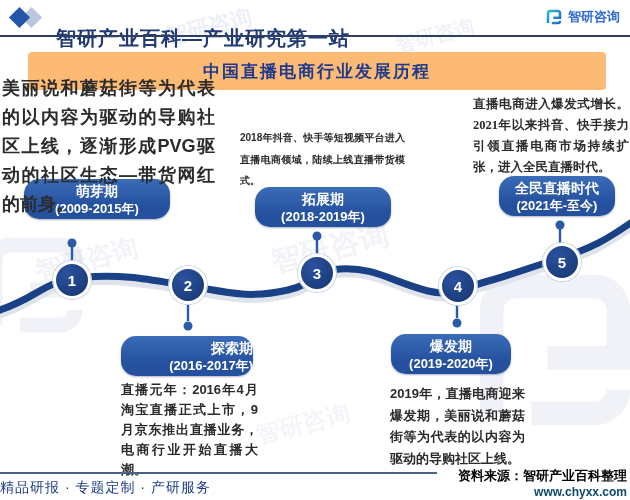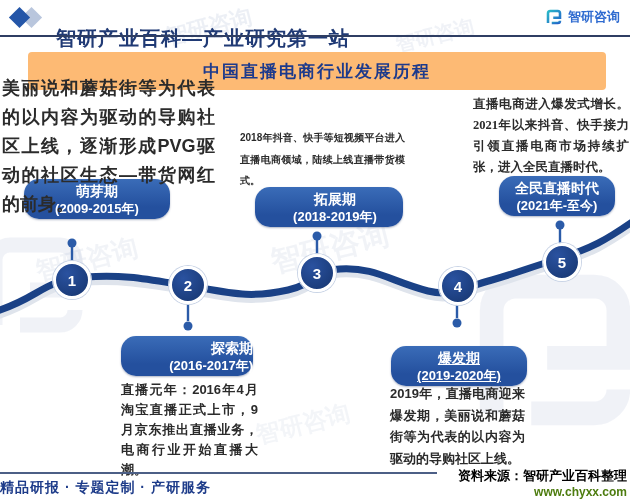--- a/index.html
+++ b/index.html
@@ -29,42 +29,42 @@
   .desc-2{left:121px;top:380px;width:137px;font-size:13px;line-height:20px;}
   .desc-4{left:390px;top:383px;width:135px;font-size:13px;line-height:21.5px;}
 
   
   .stage-box{position:absolute;height:40px;border-radius:15px;background:linear-gradient(180deg,#3a6cb8 0%,#24509e 70%);
     color:#ffffff;text-align:center;box-shadow:0 1px 2px rgba(20,40,90,.35);}
   .stage-name{font-size:14px;font-weight:bold;line-height:18px;margin-top:3px;}
   .stage-years{font-size:13px;font-weight:bold;line-height:17px;}
   .box-1{left:24px;top:179px;width:146px;}
   .box-2{left:121px;top:336px;width:132px;text-align:right;}
-  .box-3{left:255px;top:187px;width:136px;padding-left:12px;}
-  .box-4{left:391px;top:346px;width:136px;text-decoration:underline;}
+  .box-3{left:255px;top:187px;width:136px;}
+  .box-4{left:391px;top:334px;width:120px;}
   .box-5{left:499px;top:176px;width:116px;}
 
   
   .tl-circle{position:absolute;width:32px;height:32px;border-radius:50%;border:3px solid #ffffff;
     background:radial-gradient(circle at 35% 30%,#2a52a0,#16356e);box-shadow:0 0 0 1px #c9d4e6;
     display:flex;align-items:center;justify-content:center;color:#fff;font-size:15px;font-weight:bold;}
   .c1{left:53px;top:261px;}
   .c2{left:169px;top:266px;}
   .c3{left:298px;top:254px;}
   .c4{left:439px;top:267px;}
   .c5{left:543px;top:243px;}
 
   
   .wave-svg{position:absolute;left:0;top:0;width:630px;height:500px;}
 
   
   .footer-rule{position:absolute;left:0;top:472px;width:437px;height:2px;background:#4c5f86;}
   .source-line{position:absolute;right:3px;top:467px;font-size:13px;font-weight:bold;color:#000000;white-space:nowrap;}
-  .site-line{position:absolute;right:3px;top:485px;font-size:12px;font-weight:bold;color:#4d7c0f;white-space:nowrap;}
-  .services-line{position:absolute;left:0px;top:479px;font-size:14px;font-weight:bold;color:#1e3c8a;letter-spacing:1px;white-space:nowrap;}
+  .site-line{position:absolute;right:3px;top:485px;font-size:12px;font-weight:bold;color:#0c4a6e;white-space:nowrap;}
+  .services-line{position:absolute;left:0px;top:479px;font-size:14px;font-weight:normal;color:#1e3c8a;letter-spacing:1px;white-space:nowrap;}
 
   
   .wm{position:absolute;color:#8fa3c4;font-weight:bold;transform:rotate(-14deg);pointer-events:none;}
   .wm-a{left:165px;top:12px;font-size:22px;opacity:.16;}
   .wm-b{left:395px;top:22px;font-size:20px;opacity:.13;}
   .wm-c{left:270px;top:228px;font-size:30px;opacity:.12;}
   .wm-d{left:35px;top:242px;font-size:26px;opacity:.12;}
   .wm-e{left:255px;top:408px;font-size:24px;opacity:.10;}
   .wm-logo{position:absolute;opacity:.06;pointer-events:none;}
   .wm-logo-br{right:-20px;bottom:55px;}

